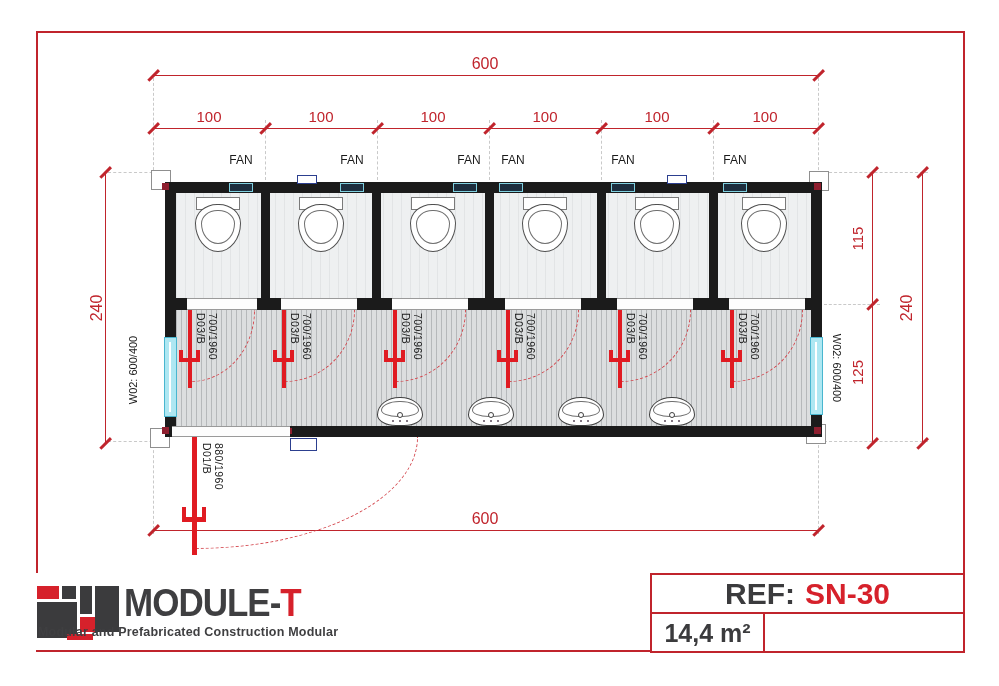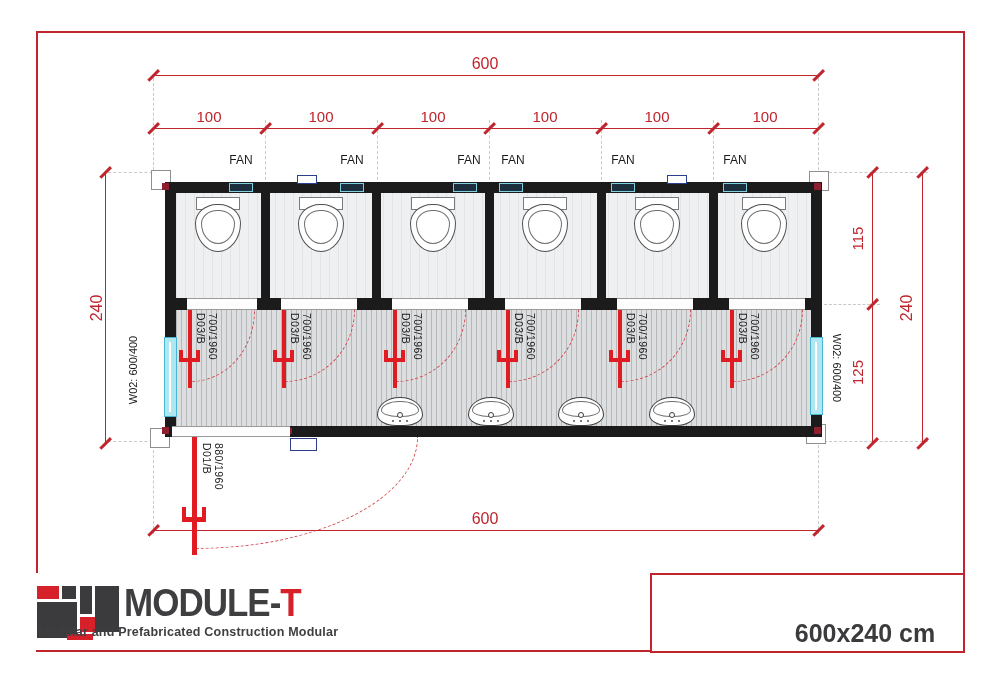--- a/index.html
+++ b/index.html
@@ -346,16 +346,20 @@
     <div class="lm-dark" style="left:0; top:18px; width:40px; height:36px;"></div>
     <div class="lm-dark" style="left:43px; top:2px; width:12px; height:28px;"></div>
     <div class="lm-red" style="left:43px; top:33px; width:15px; height:15px;"></div>
     <div class="lm-dark" style="left:58px; top:2px; width:24px; height:46px;"></div>
     <div class="lm-red" style="left:30px; top:50px; width:26px; height:6px;"></div>
   </div>
   <div class="logo-text"><span>MODULE-</span><span class="accent">T</span></div>
   <div class="tagline">Modular and Prefabricated Construction Modular</div>
 
   <div class="ref-table">
-    <div class="ref-cell-b">600x240 cm</div>
+    <div class="ref-row1">
+      <span>REF:</span>
+      <span class="accent">SN-30</span>
+    </div>
+    <div class="ref-cell-a">14,4 m²</div>
   </div>
 
 </div>
 
 </body></html>

